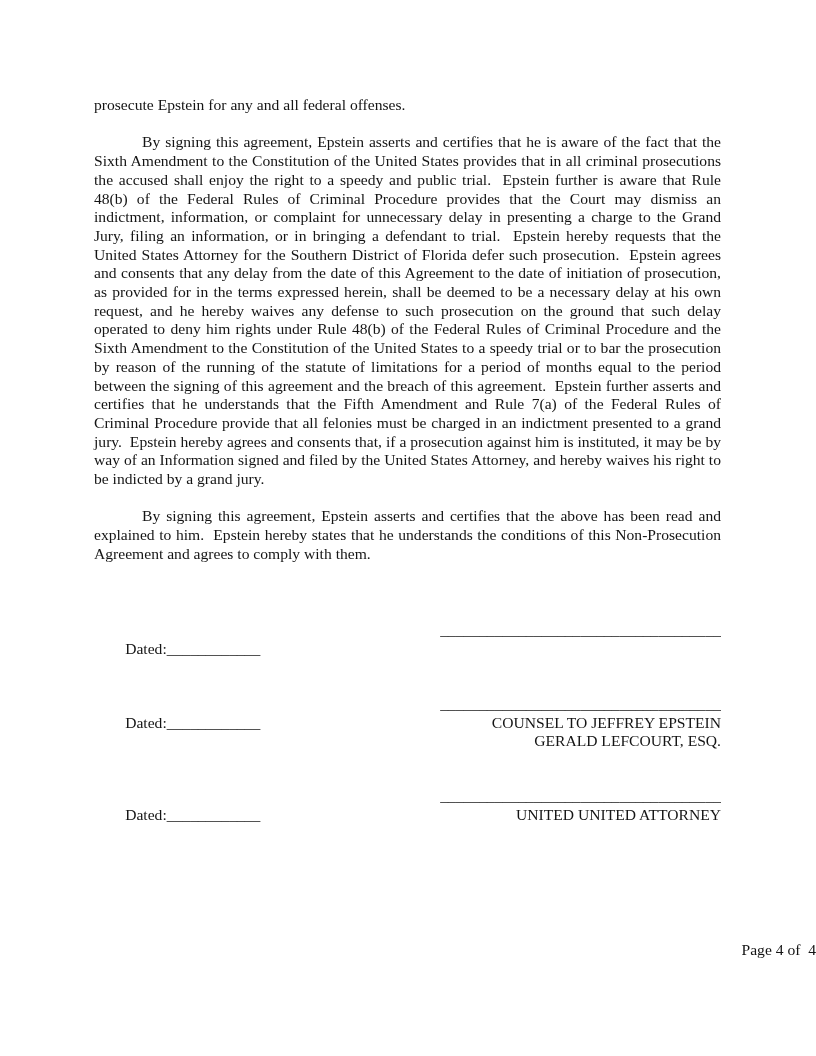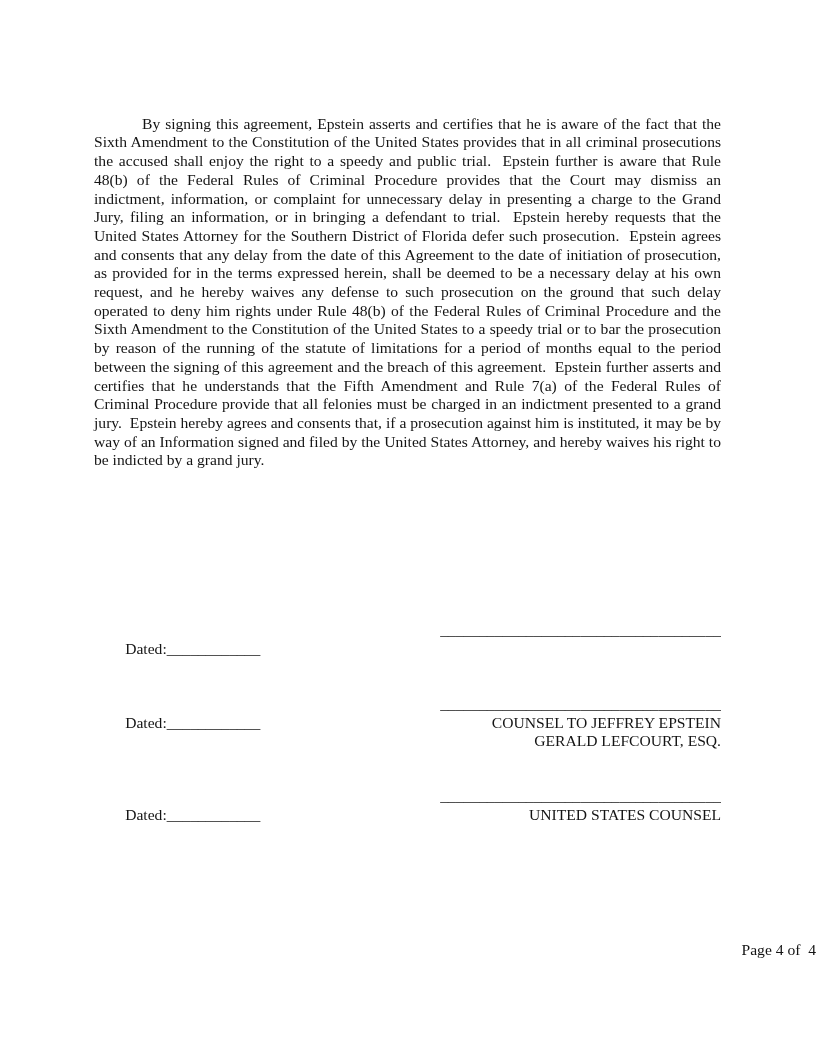--- a/index.html
+++ b/index.html
@@ -70,21 +70,23 @@
     font-size: 15.6px;
     white-space: pre;
   }
 </style>
 </head>
 <body>
 
 <div class="page">
 
   <div class="content">
+    <p class="continuation">prosecute Epstein for any and all federal offenses.</p>
     <p class="para">By signing this agreement, Epstein asserts and certifies that he is aware of the fact that the Sixth Amendment to the Constitution of the United States provides that in all criminal prosecutions the accused shall enjoy the right to a speedy and public trial.  Epstein further is aware that Rule 48(b) of the Federal Rules of Criminal Procedure provides that the Court may dismiss an indictment, information, or complaint for unnecessary delay in presenting a charge to the Grand Jury, filing an information, or in bringing a defendant to trial.  Epstein hereby requests that the United States Attorney for the Southern District of Florida defer such prosecution.  Epstein agrees and consents that any delay from the date of this Agreement to the date of initiation of prosecution, as provided for in the terms expressed herein, shall be deemed to be a necessary delay at his own request, and he hereby waives any defense to such prosecution on the ground that such delay operated to deny him rights under Rule 48(b) of the Federal Rules of Criminal Procedure and the Sixth Amendment to the Constitution of the United States to a speedy trial or to bar the prosecution by reason of the running of the statute of limitations for a period of months equal to the period between the signing of this agreement and the breach of this agreement.  Epstein further asserts and certifies that he understands that the Fifth Amendment and Rule 7(a) of the Federal Rules of Criminal Procedure provide that all felonies must be charged in an indictment presented to a grand jury.  Epstein hereby agrees and consents that, if a prosecution against him is instituted, it may be by way of an Information signed and filed by the United States Attorney, and hereby waives his right to be indicted by a grand jury.</p>
+    <p class="para">By signing this agreement, Epstein asserts and certifies that the above has been read and explained to him.  Epstein hereby states that he understands the conditions of this Non-Prosecution Agreement and agrees to comply with them.</p>
   </div>
 
   <div class="sig-block" style="top:621px">
     <div class="sig-row">
       <div class="dated-cell">
         <span>Dated:</span><span class="date-blank">____________</span>
       </div>
       <div class="sig-cell">
         <div class="sig-line">____________________________________</div>
       </div>
@@ -104,20 +106,20 @@
     </div>
   </div>
 
   <div class="sig-block" style="top:787px">
     <div class="sig-row">
       <div class="dated-cell">
         <span>Dated:</span><span class="date-blank">____________</span>
       </div>
       <div class="sig-cell">
         <div class="sig-line">____________________________________</div>
-        <div class="sig-name">UNITED STATES COUNSEL</div>
+        <div class="sig-name">UNITED UNITED ATTORNEY</div>
       </div>
     </div>
   </div>
 
   <div class="footer">Page 4 of  4</div>
 
 </div>
 
 </body></html>

